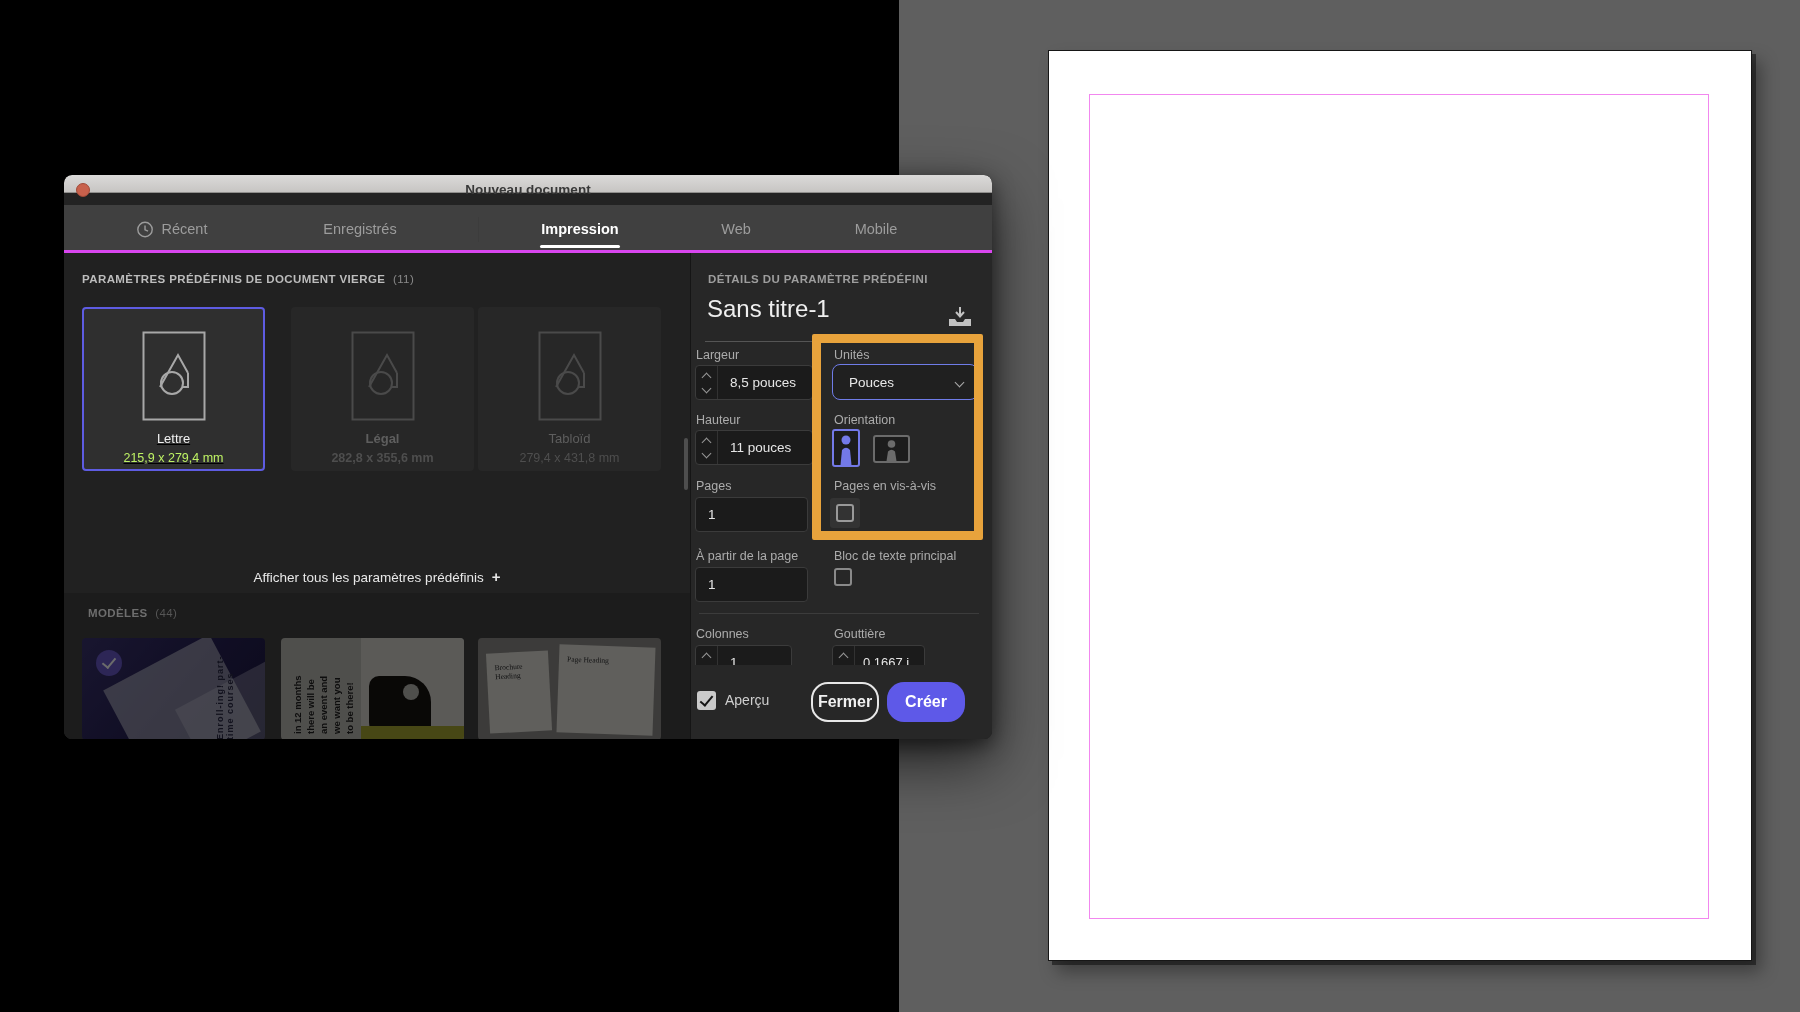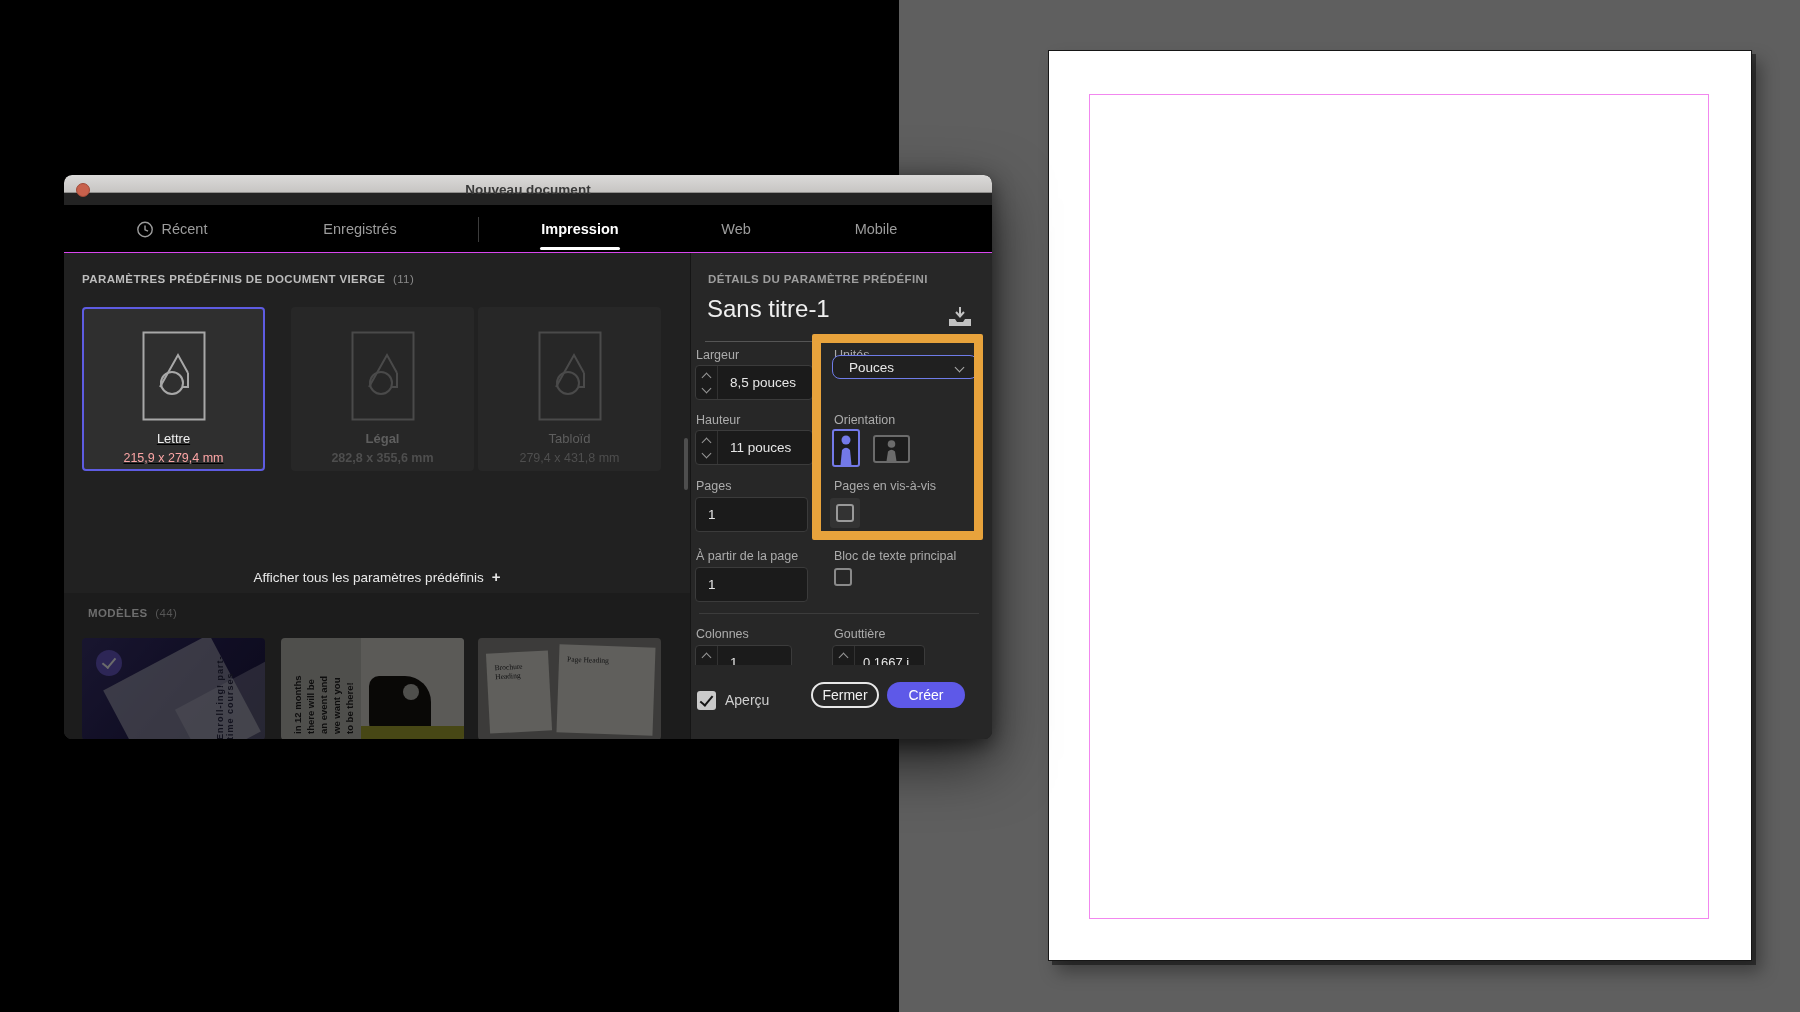--- a/index.html
+++ b/index.html
@@ -21,22 +21,22 @@
             box-shadow:0 22px 60px rgba(0,0,0,.65), 0 6px 20px rgba(0,0,0,.5); }
 
   #titlebar { position:absolute; left:0; top:0; right:0; height:18px;
               background:linear-gradient(#DBDAD9,#C7C5C3); border-bottom:1px solid #8F8E8C;
               border-radius:8px 8px 0 0; }
   #titlebar .title { position:absolute; left:0; right:0; top:0; height:30px; line-height:30px;
                      text-align:center; font-size:13.5px; font-weight:700; color:#383838; }
   #close-btn { position:absolute; left:12px; top:8px; width:14px; height:14px; border-radius:50%;
                background:#C8614C; border:1px solid #A14A38; }
 
-  #tabbar { position:absolute; left:0; top:30px; right:0; height:48px; background:#000000;
-            border-bottom:1px solid #d946ef; }
+  #tabbar { position:absolute; left:0; top:30px; right:0; height:48px; background:#404040;
+            border-bottom:3px solid #d946ef; }
   .tab { position:absolute; top:0; height:48px; line-height:48px; transform:translateX(-50%);
          color:#9C9C9C; font-size:14.5px; white-space:nowrap; }
   .tab.active { color:#FFFFFF; font-weight:700; }
   .tab-group { position:absolute; top:0; height:48px; display:flex; align-items:center; gap:8px;
                transform:translateX(-50%); color:#9C9C9C; font-size:14.5px; }
   #tab-divider { position:absolute; left:414px; top:12px; width:1px; height:25px; background:#3C3C3C; }
   #tab-underline { position:absolute; left:476px; bottom:2px; width:80px; height:3px;
                    background:#FFFFFF; border-radius:2px; }
 
   
@@ -45,21 +45,21 @@
   .section-header .count { font-weight:400; color:#8A8A8A; margin-left:4px; }
   #presets-header { position:absolute; left:18px; top:20px; }
 
   .preset-card { position:absolute; top:54px; width:183px; height:164px; border-radius:4px;
                  background:#272727; border:2px solid transparent; text-align:center; }
   .preset-card.selected { background:#2F2F2F; border-color:#5E5CE2; }
   .preset-card svg { margin-top:22px; }
   .preset-name { margin-top:6px; font-size:13px; color:#5E5E5E; }
   .preset-dims { margin-top:5px; font-size:12.5px; color:#4E4E4E; }
   .preset-card.selected .preset-name { color:#F2F2F2; }
-  .preset-card.selected .preset-dims { color:#fca5a5; }
+  .preset-card.selected .preset-dims { color:#bef264; }
 
   #show-all { position:absolute; left:0; top:315px; width:626px; height:24px; text-align:center;
               color:#E8E8E8; font-size:13.5px; }
   #show-all .plus { font-weight:700; margin-left:8px; font-size:15px; }
 
   #templates-zone { position:absolute; left:0; top:340px; right:0; bottom:0; background:#1C1C1C; }
   #templates-header { position:absolute; left:24px; top:14px; color:#6E6E6E; }
   #templates-header .count { color:#565656; }
 
   .thumb { position:absolute; top:45px; width:183px; height:102px; border-radius:4px;
@@ -100,21 +100,21 @@
   .fld-label { position:absolute; font-size:12.5px; color:#ACACAC; white-space:nowrap; }
   .input-box { position:absolute; display:flex; background:#1B1B1B; border:1px solid #3B3B3B;
                border-radius:4px; height:35px; align-items:center; }
   .input-box .val { font-size:13.5px; color:#E6E6E6; padding-left:12px; }
   .stepper { width:22px; height:100%; border-right:1px solid #323232; display:flex; flex-direction:column;
              align-items:center; justify-content:center; gap:4px; }
   .chev { width:7px; height:7px; border-style:solid; border-color:#979797; border-width:0; }
   .chev.up   { border-left-width:1.5px; border-top-width:1.5px; transform:rotate(45deg); }
   .chev.down { border-right-width:1.5px; border-bottom-width:1.5px; transform:rotate(45deg); }
 
-  #unites-select { position:absolute; left:141px; top:102px; width:146px; height:24px;
+  #unites-select { position:absolute; left:141px; top:111px; width:146px; height:36px;
                    background:#202020; border:1.5px solid #6F7CE8; border-radius:8px;
                    display:flex; align-items:center;gap:44px; }
   #unites-select .val { font-size:13.5px; color:#E8E8E8; padding-left:16px; flex:1; }
   #unites-select .chev { margin-right:14px; border-color:#ABABAB; }
 
   .orient { position:absolute; border-radius:3px; background:#1C1C1C; }
   #orient-portrait  { left:141px; top:176px; width:28px; height:38px; border:2px solid #7379E8; }
   #orient-landscape { left:182px; top:182px; width:37px; height:28px; border:2px solid #6B6B6B; }
 
   .checkbox { position:absolute; width:18px; height:18px; border:2px solid #8A8A8A; border-radius:3px; }
@@ -124,22 +124,22 @@
                   border:2px solid #9A9A9A; border-radius:3px; }
   #divider { position:absolute; left:8px; top:360px; width:280px; height:1px; background:#3C3C3C; }
   #row5-clip { position:absolute; left:0; top:391px; width:302px; height:21px; overflow:hidden; }
   #footer { position:absolute; left:0; top:412px; right:0; bottom:0; background:#272727; }
 
   #apercu-check { position:absolute; left:6px; top:26px; width:19px; height:19px; background:#CACACA;
                   border-radius:3px; }
   #apercu-check::after { content:""; position:absolute; left:6px; top:2px; width:5px; height:11px;
                   border-right:2px solid #161616; border-bottom:2px solid #161616; transform:rotate(40deg); }
   #apercu-label { position:absolute; left:34px; top:26px; font-size:14px; color:#CFCFCF; line-height:19px; }
-  .pill { position:absolute; top:17px; height:26px; border-radius:17px; display:flex; align-items:center;
-          justify-content:center; font-size:14px; font-weight:400; }
+  .pill { position:absolute; top:17px; height:40px; border-radius:17px; display:flex; align-items:center;
+          justify-content:center; font-size:16px; font-weight:700; }
   #fermer-btn { left:120px; width:68px; border:2px solid #E8E8E8; color:#F0F0F0; background:transparent; }
   #creer-btn  { left:196px; width:78px; background:#5E59E8; color:#FFFFFF; border:none; }
 
   
   #highlight-box { left:812px; top:334px; width:171px; height:206px; border:9px solid #E8A33C;
                    border-radius:2px; z-index:60; }
 </style>
 </head>
 <body>
 

